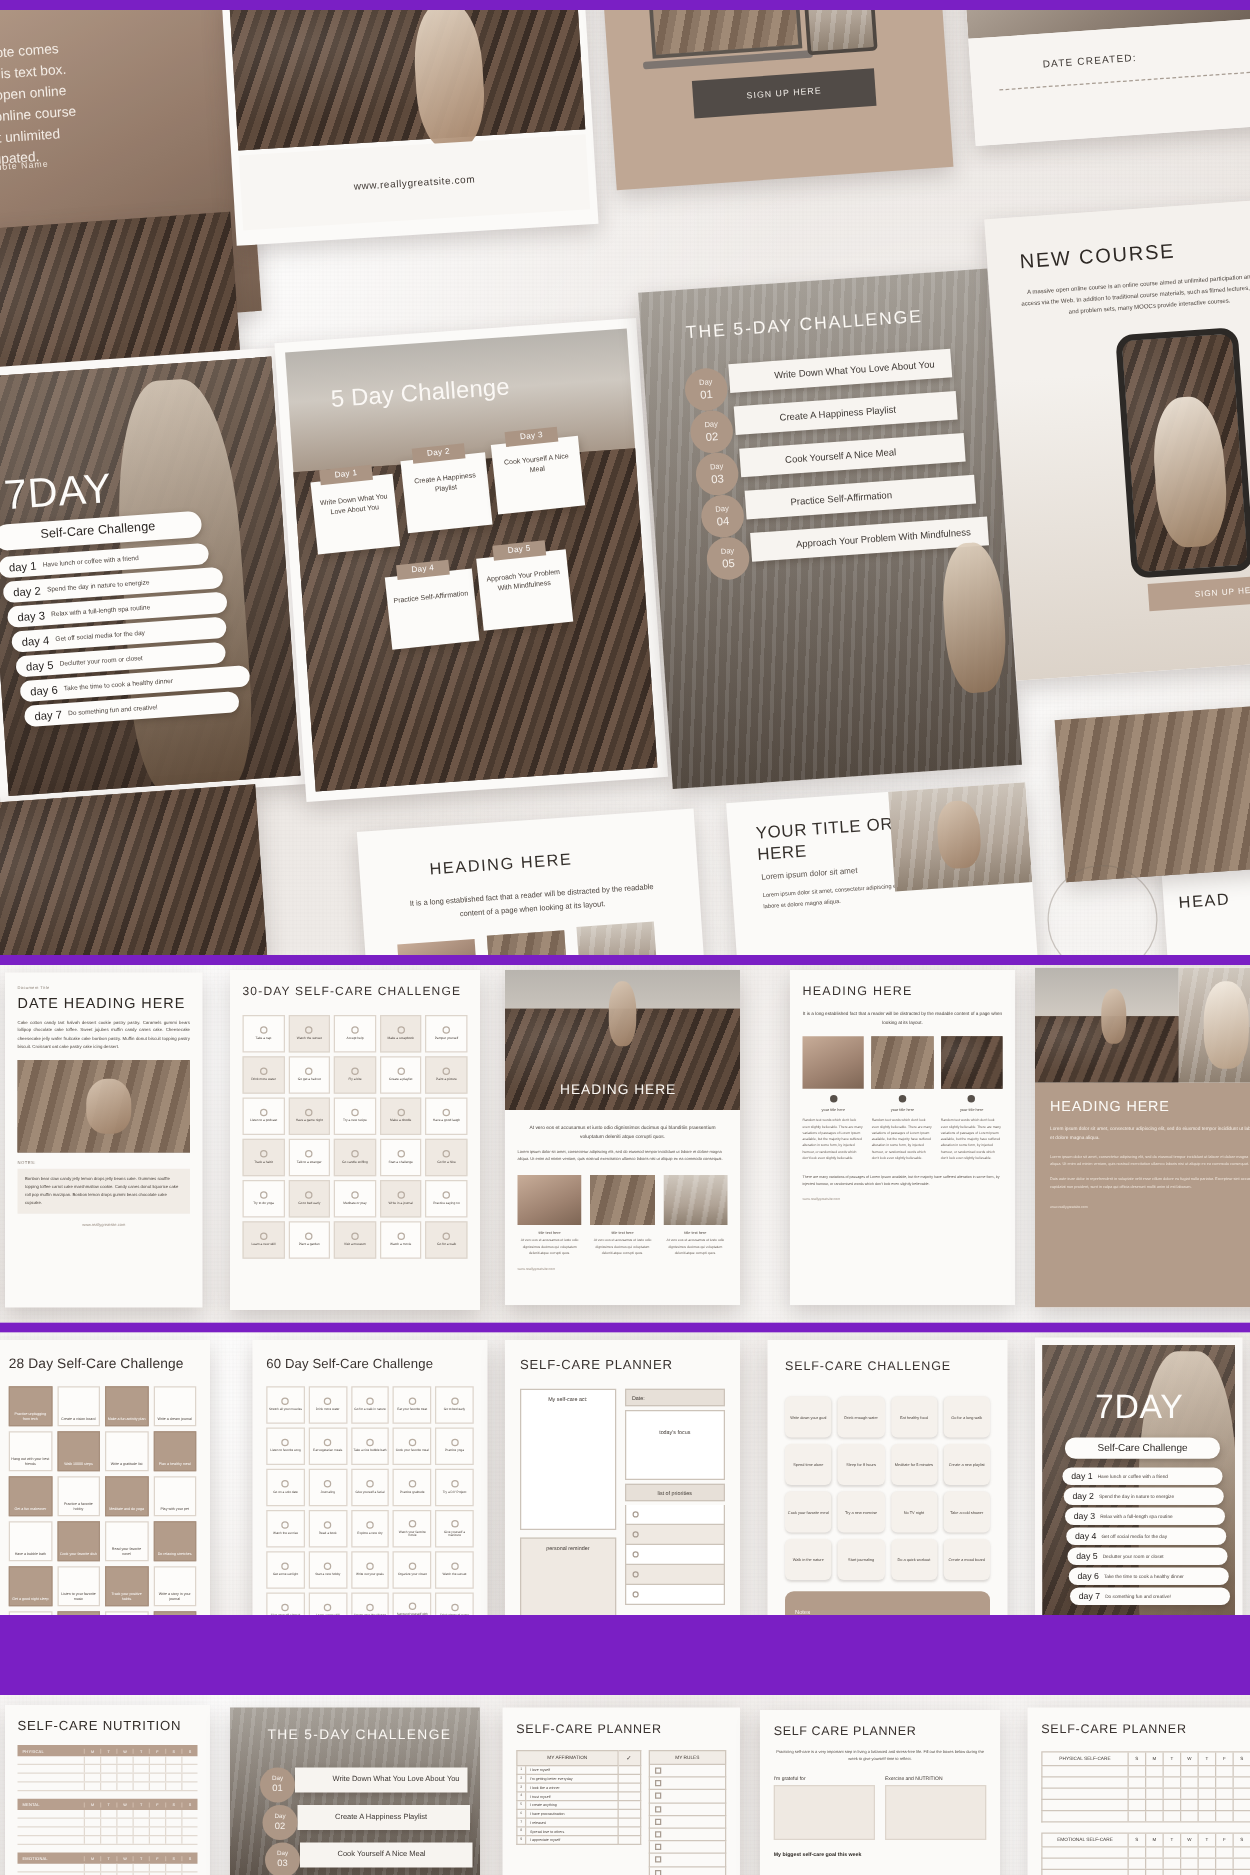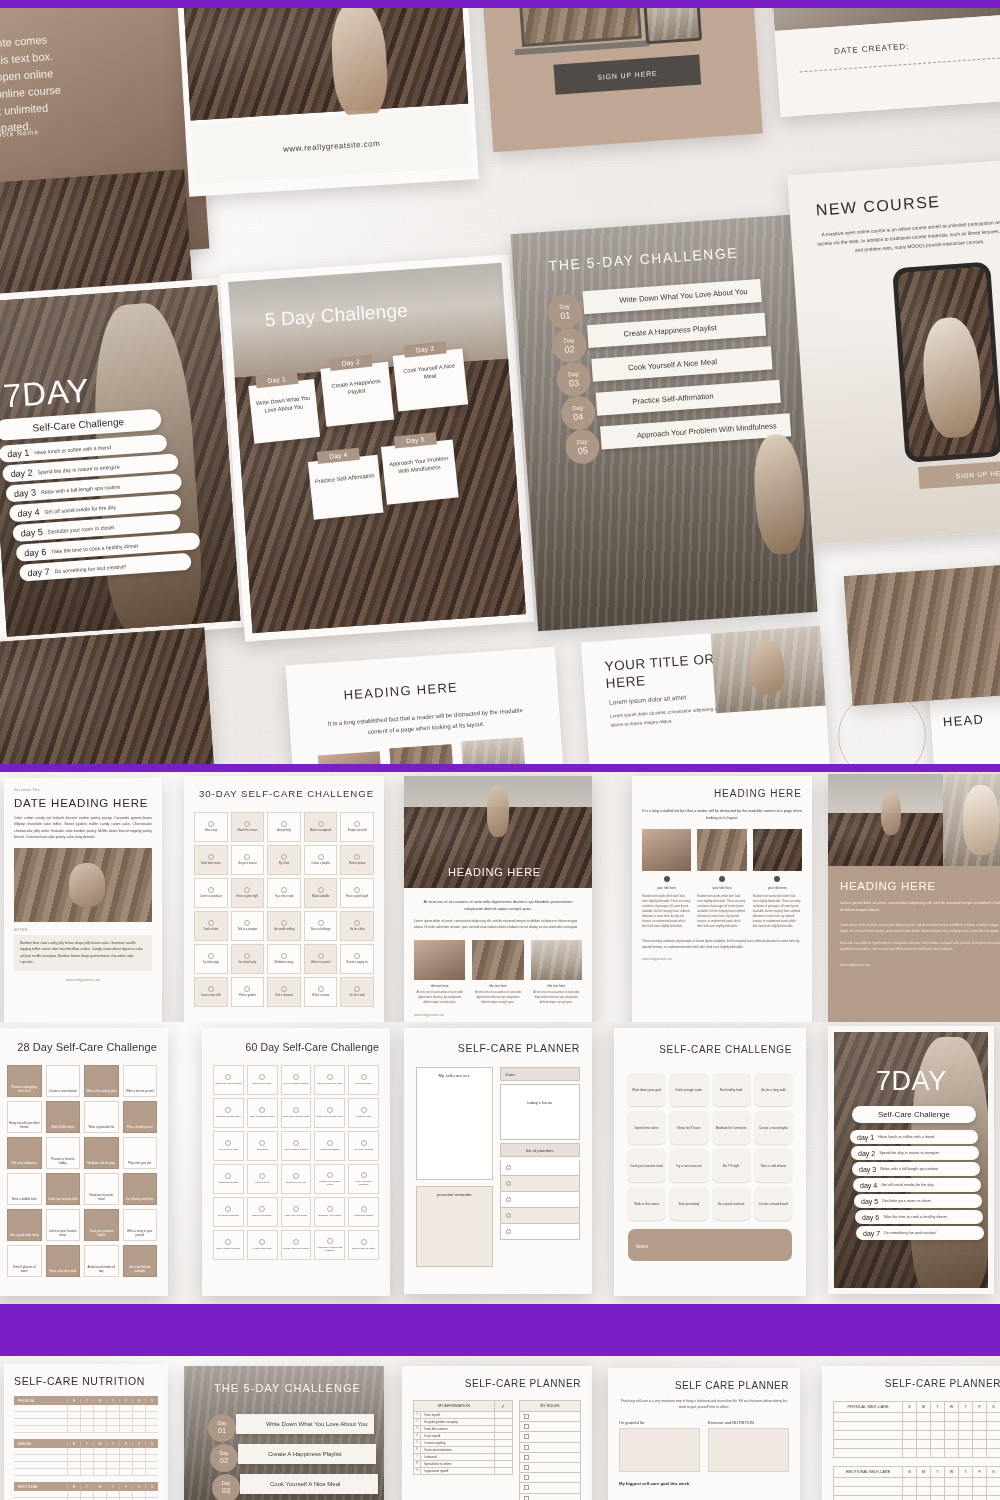--- a/index.html
+++ b/index.html
@@ -7,21 +7,21 @@
   body {
     font-family: "Liberation Sans", sans-serif;
     background: #7a1fc4;
   }
   .page { position: relative; width: 1000px; height: 1500px; background: #7a1fc4; }
 
   
   .band { position: absolute; left: 0; width: 1000px; overflow: hidden; background: #efeceb; }
   .band.b1 { top: 8px;    height: 756px; }
   .band.b2 { top: 772px;  height: 286px; }
-  .band.b3 { top: 1022px; height: 282px; }
+  .band.b3 { top: 1066px; height: 226px; }
   .band.b4 { top: 1356px; height: 144px; }
 
   .paper-bg {
     position: absolute; inset: 0;
     background:
       radial-gradient(circle at 18% 22%, rgba(255,255,255,.9), rgba(0,0,0,0) 45%),
       radial-gradient(circle at 78% 70%, rgba(255,255,255,.75), rgba(0,0,0,0) 50%),
       linear-gradient(160deg,#f3f0ee 0%, #ebe6e2 48%, #f1eeeb 100%);
   }
   .paper-bg::after {
@@ -66,21 +66,21 @@
   }
   .ph-warm { background: linear-gradient(155deg,#c8ad99,#9e8270 60%,#7d6554); }
   .ph-room { background: linear-gradient(150deg,#bdb1a5,#8e8074 55%,#6a5d53); }
   .figure {
     position:absolute;
     background: linear-gradient(150deg,#d9c7b4,#9a7c63);
     border-radius: 45% 45% 40% 40%;
     opacity:.95;
   }
   .tint { position:absolute; inset:0; background:rgba(60,48,40,.12); }
-  .ttl   { font-weight:300; letter-spacing:.10em; color:#3a3330; text-align:right; }
+  .ttl   { font-weight:300; letter-spacing:.10em; color:#3a3330; text-align:left; }
 
   
   .pill {
     background:#fdfcfa; border-radius:14px;
     box-shadow:0 2px 5px rgba(60,45,35,.35);
     display:flex; align-items:center; white-space:nowrap; overflow:hidden;
   }
   .pill .d { font-weight:400; color:#262220; }
   .pill .t { color:#4d443e; }
 

